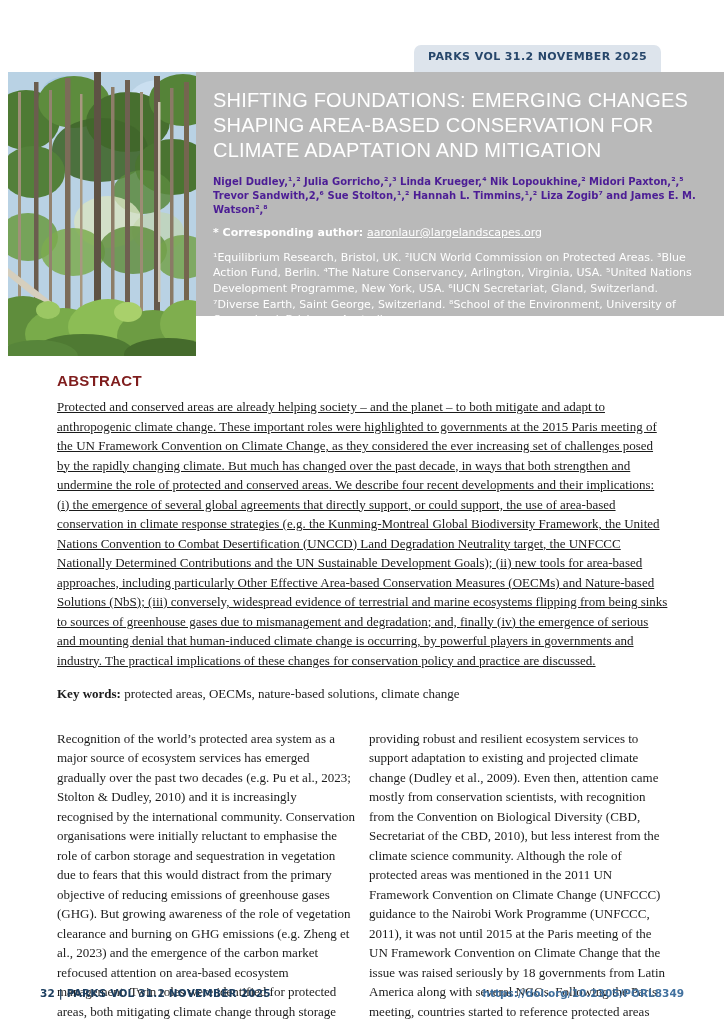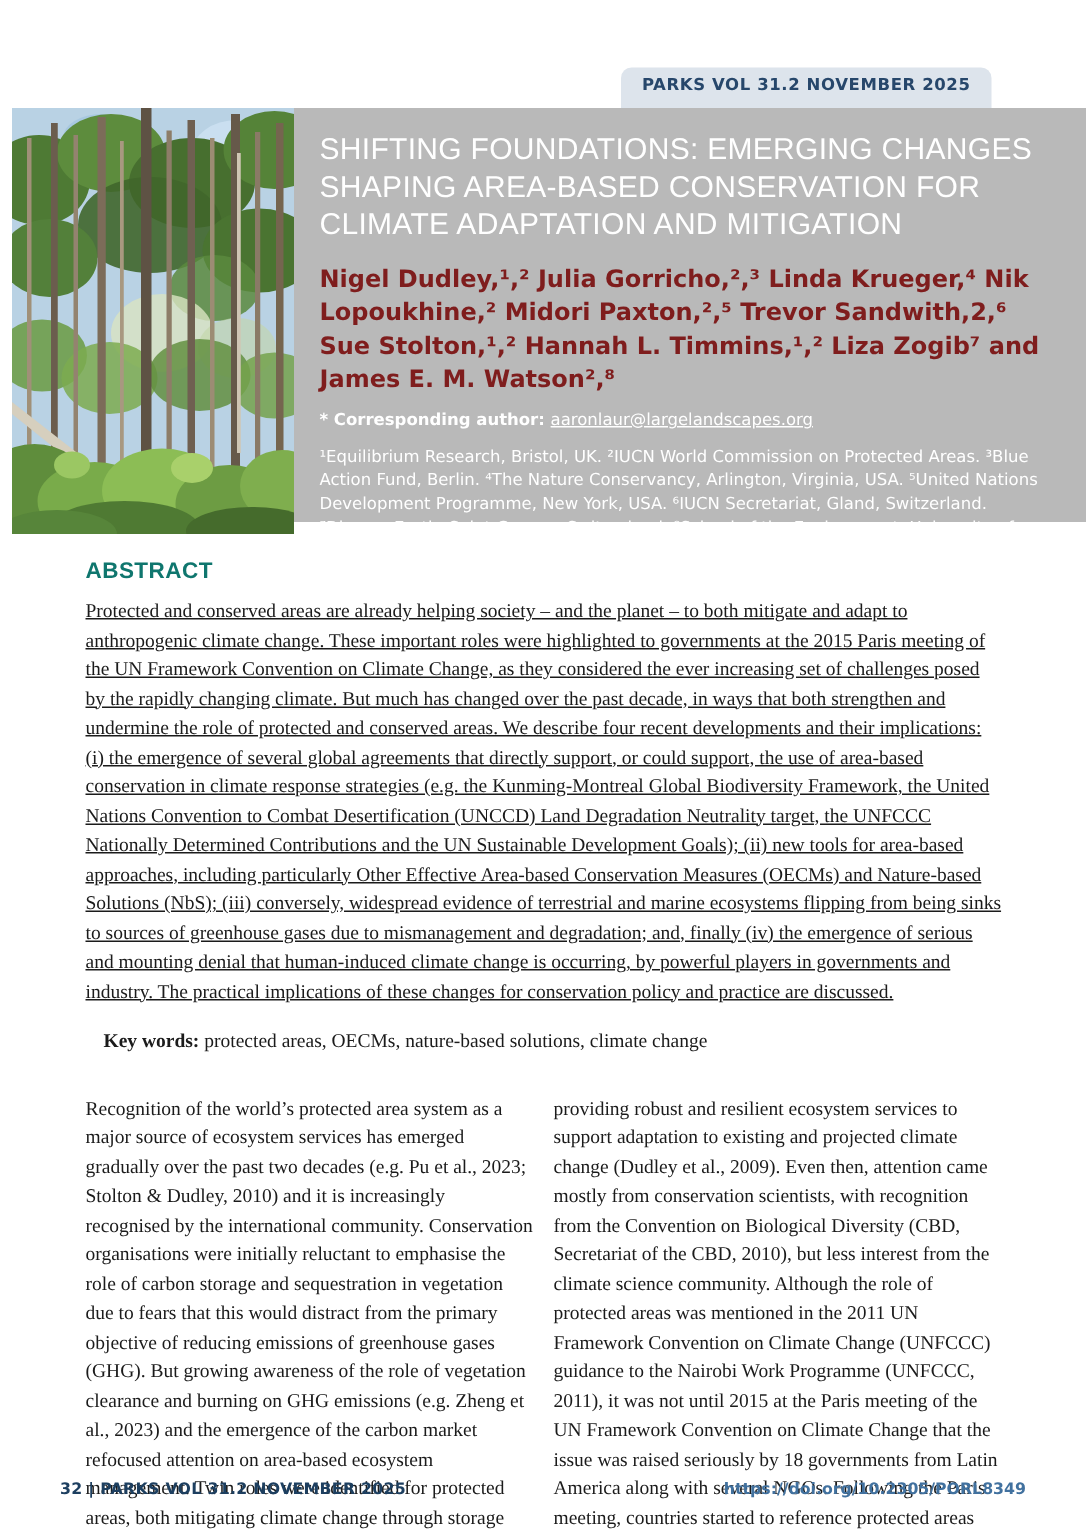--- a/index.html
+++ b/index.html
@@ -8,50 +8,50 @@
     font-family:"Liberation Sans", sans-serif;overflow:hidden;
   }
   
   .banner{
     position:absolute;top:45px;right:63px;background:#dde4ec;
     border-radius:7px 7px 3px 3px;padding:5px 14px 18px;
     font-size:11px;font-weight:bold;color:#27476b;letter-spacing:0.4px;
     font-family:"DejaVu Sans", sans-serif;
   }
   
-  .header{position:absolute;top:72px;left:8px;right:0;height:276px;display:flex;}
+  .header{position:absolute;top:72px;left:8px;right:0;height:244px;display:flex;}
   .photo{width:188px;height:284px;flex:none;}
   .photo svg{display:block;width:100%;height:100%;}
   .header-info{flex:1;background:#b9b9b9;padding:16px 20px 0 17px;box-sizing:border-box;}
   .title{
     color:#ffffff;font-size:20px;line-height:1.24;letter-spacing:0.2px;
     width:480px;font-weight:400;
   }
   .authors{
-    margin-top:13px;color:#7f1d1d;font-weight:bold;font-size:16px;
+    margin-top:13px;color:#4c1d95;font-weight:bold;font-size:10px;
     line-height:1.38;width:492px;font-family:"DejaVu Sans", sans-serif;
   }
   .corresponding{
     margin-top:9px;color:#ffffff;font-size:11px;font-weight:bold;
     font-family:"DejaVu Sans", sans-serif;
   }
   .corresponding a{color:#ffffff;text-decoration:underline;font-weight:normal;}
   .affiliations{
     margin-top:11px;color:#ffffff;font-size:11px;line-height:1.42;width:494px;
     font-family:"DejaVu Sans", sans-serif;
   }
   
   .main{position:absolute;left:57px;right:56px;top:372px;}
   .section-heading{
-    font-size:15px;margin:0 0 8px;letter-spacing:0.3px;color:#0f766e;
+    font-size:15px;margin:0 0 8px;letter-spacing:0.3px;color:#7f1d1d;
     font-weight:bold;font-family:"Liberation Sans", sans-serif;
   }
   .serif{font-family:"Liberation Serif", serif;font-size:13px;line-height:1.5;color:#1b1b1b;}
   .abstract-text{margin:0;text-decoration:underline;}
-  .keywords{margin:14px 12px 0;}
+  .keywords{margin:14px 0 0;}
   .keywords .kw-label{font-weight:bold;}
   .intro{margin-top:25px;}
   .cols{display:flex;gap:13px;margin-top:3px;}
   .col{flex:1;margin:0;}
   
   .footer{
     position:absolute;left:40px;right:40px;top:987px;display:flex;
     justify-content:space-between;font-size:10.5px;font-weight:bold;
     font-family:"DejaVu Sans", sans-serif;
     text-align:center;

